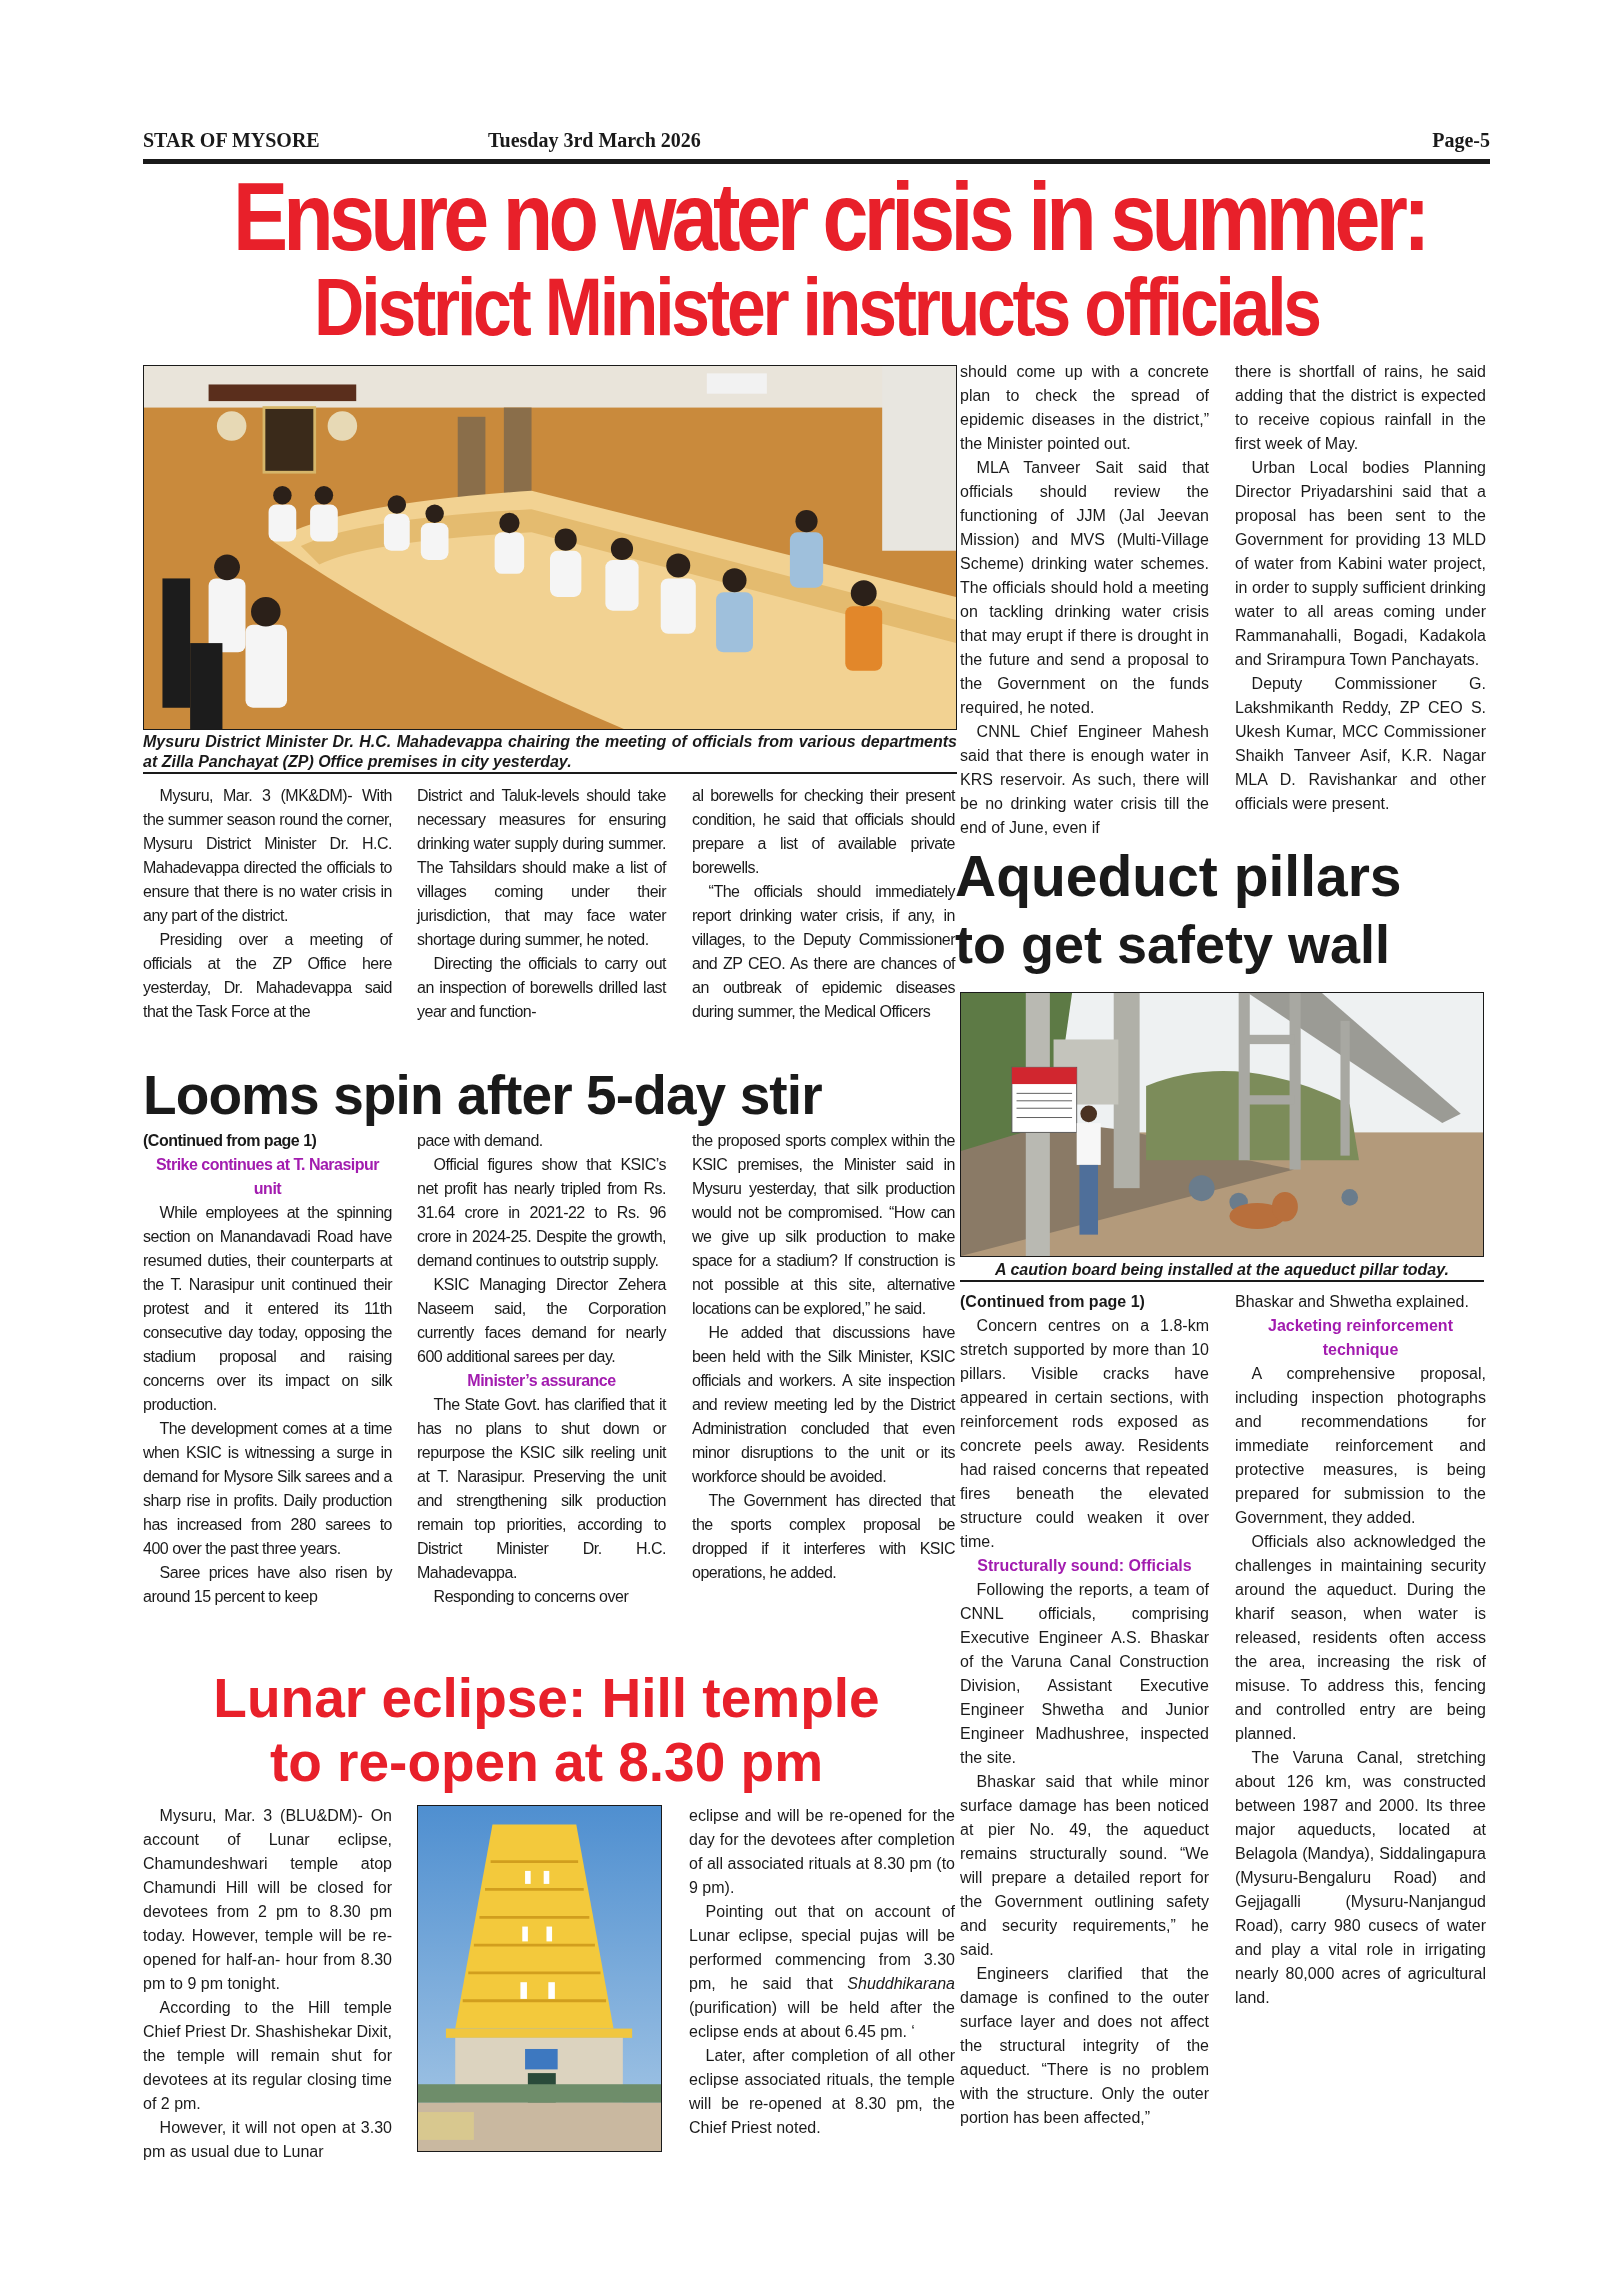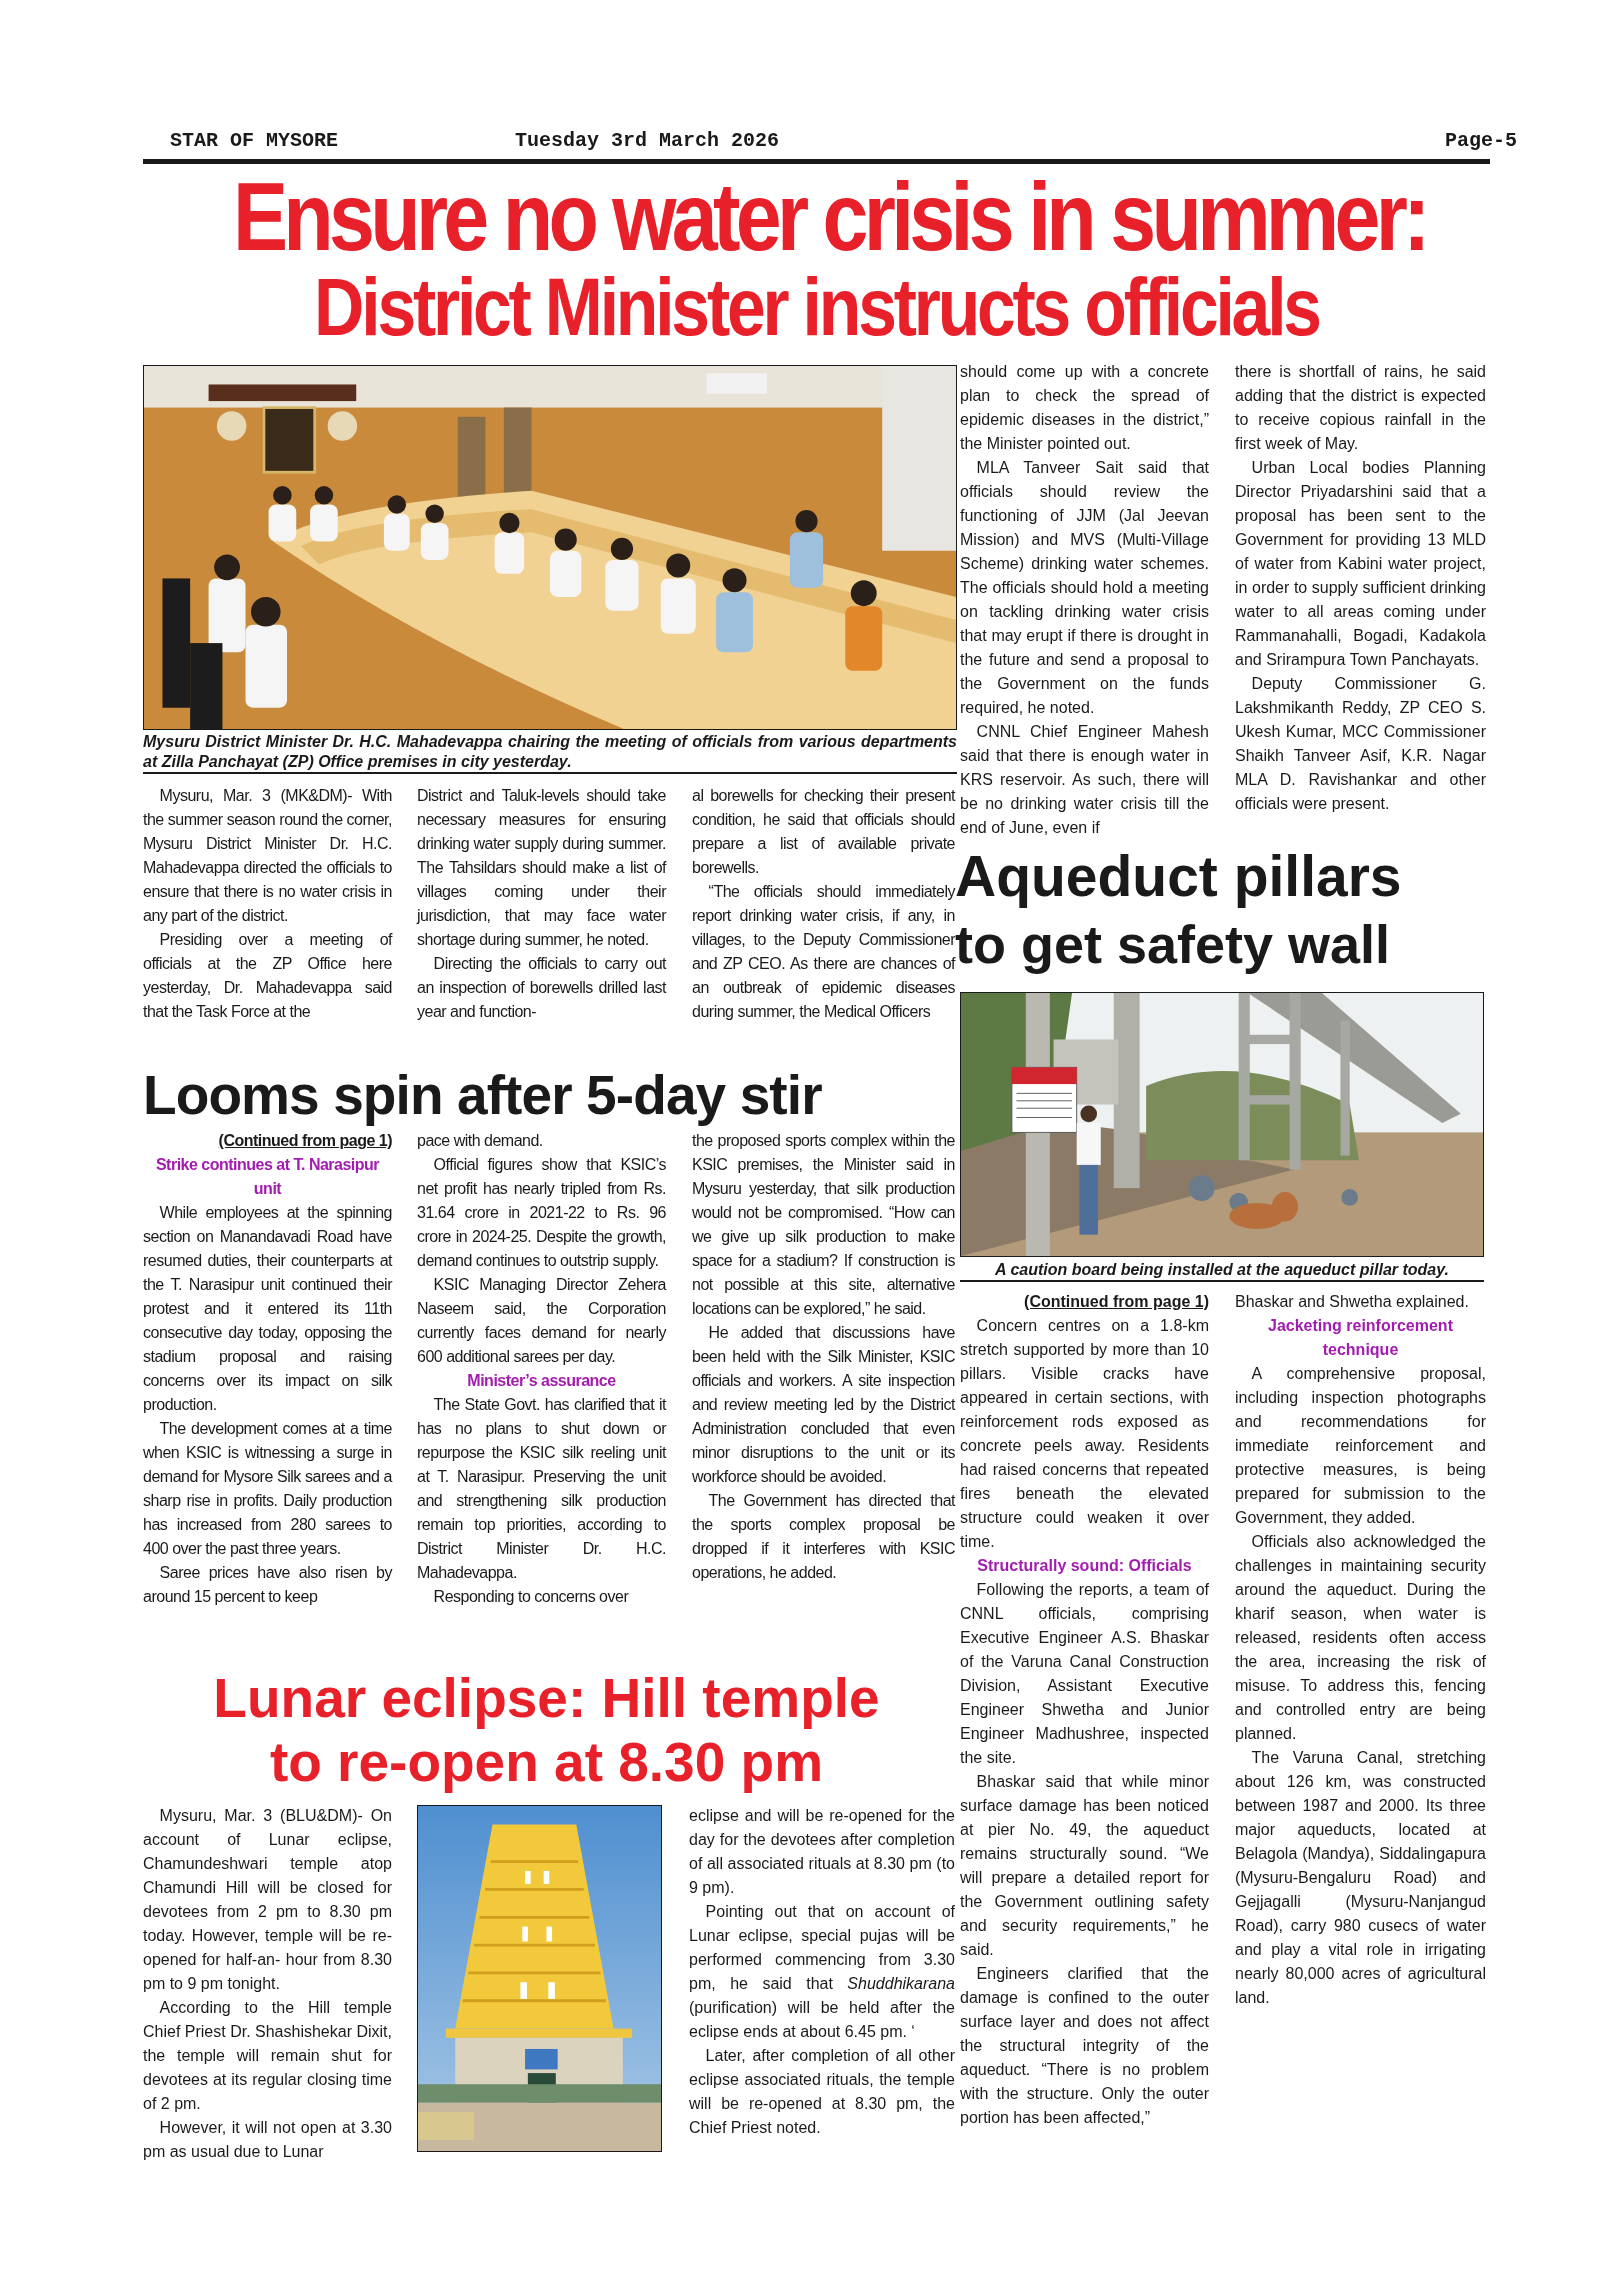--- a/index.html
+++ b/index.html
@@ -1,35 +1,35 @@
 <!DOCTYPE html>
 <html style="font-size:14.8px"><head>
 <meta charset="utf-8">
 <style>
   html, body { margin: 0; padding: 0; background: #ffffff; }
   body { width: 1619px; height: 2289px; position: relative; overflow: hidden; color: #1a1a1a; }
   .abs { position: absolute; }
-  .masthead { left: 143px; top: 129px; width: 1347px; height: 28px; font-family: Liberation Mono, monospace; font-weight: bold; font-size: 20px; margin-left: 27px; }
+  .masthead { left: 143px; top: 129px; width: 1347px; height: 28px; font-family: Liberation Serif, serif; font-weight: bold; font-size: 20px; }
   .masthead .paper { position: absolute; left: 0; top: 0; }
   .masthead .date { position: absolute; left: 345px; top: 0; }
   .masthead .page { position: absolute; right: 0; top: 0; }
   .rule-top { left: 143px; top: 159px; width: 1347px; height: 4.6px; background: #1a1a1a; }
 
   .hl-red { color: #e8202a; font-family: "Liberation Sans", sans-serif; font-weight: bold; text-align: center; white-space: nowrap; }
   .hl-black { color: #1a1a1a; font-family: "Liberation Sans", sans-serif; font-weight: bold; text-align: left; white-space: nowrap; }
 
   .main-hl1 { left: 138px; top: 166px; width: 1357px; font-size: 96px; line-height: 102px; letter-spacing: -5.5px; transform: scaleX(0.86); transform-origin: center; }
   .main-hl2 { left: 138px; top: 263px; width: 1357px; font-size: 81px; line-height: 89px; letter-spacing: -3.7px; transform: scaleX(0.86); transform-origin: center; }
 
   .col { font-family: "Liberation Sans", sans-serif; font-size: 16px; line-height: 24px; text-align: justify; hyphens: manual; }
   .col p { margin: 0; text-indent: 16.6px; }
   .col p.noind { text-indent: 0; }
   .narrow { font-family: "Liberation Sans", sans-serif; letter-spacing: -0.5px; }
   .subhead-red { color: #a21caf; font-weight: bold; text-align: center; text-indent: 0 !important; }
-  .contd { font-weight: bold; text-align: right; text-indent: 0 !important; text-decoration: underline; }
+  .contd { font-weight: bold; text-align: left; text-indent: 0 !important; }
 
   .photo { border: 1.8px solid #1a1a1a; box-sizing: border-box; overflow: hidden; }
   .caption { font-family: "Liberation Sans", sans-serif; font-weight: bold; font-style: italic; font-size: 16px; line-height: 20px; border-bottom: 2.8px solid #1a1a1a; }
 
   
   .p1 { left: 143px; top: 365px; width: 814px; height: 365px; }
   .cap1 { left: 143px; top: 732px; width: 814px; text-align: justify; }
   .m-c1 { left: 143px; top: 784px; width: 249px; }
   .m-c2 { left: 417px; top: 784px; width: 249px; }
   .m-c3 { left: 692px; top: 784px; width: 263px; }

